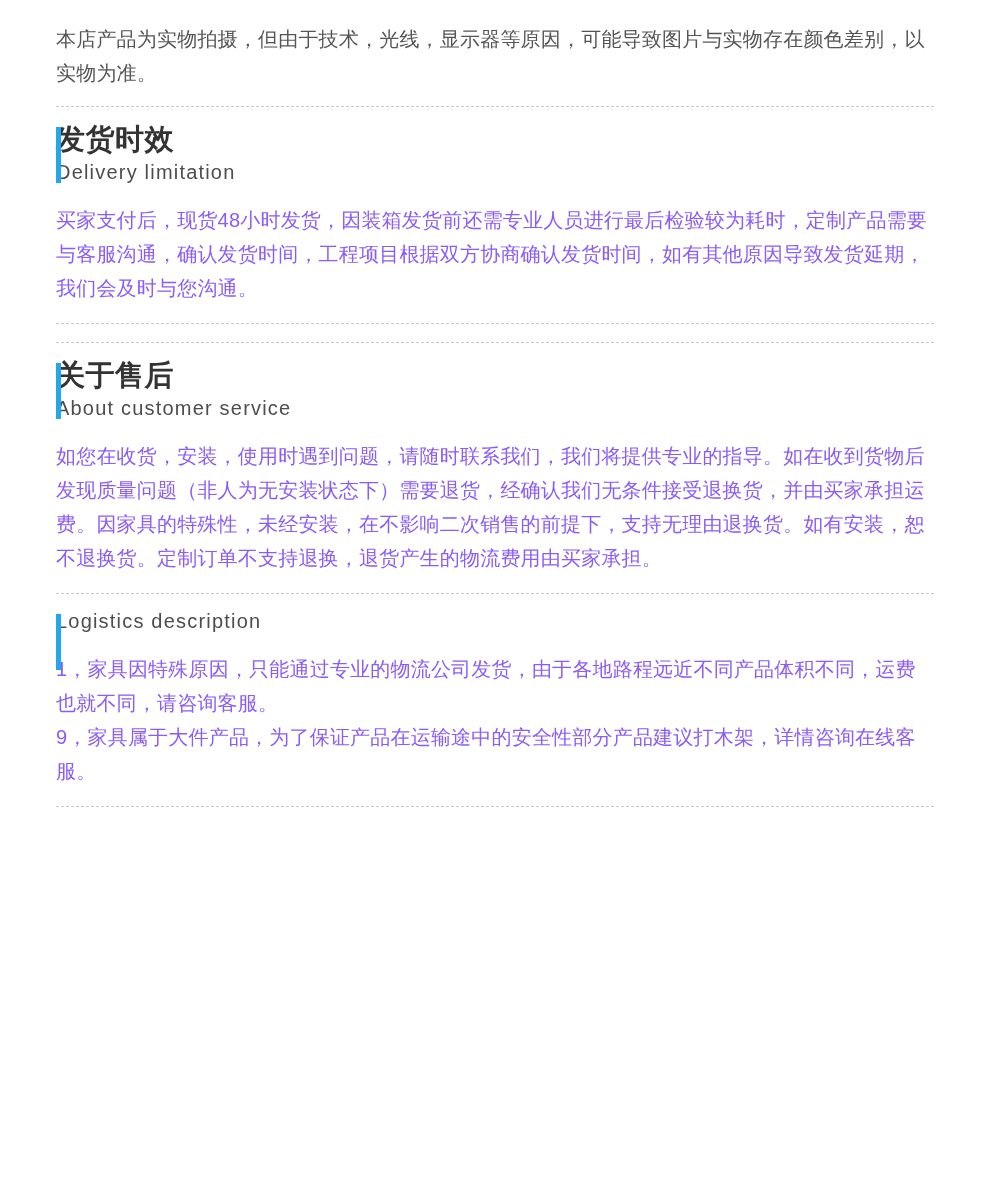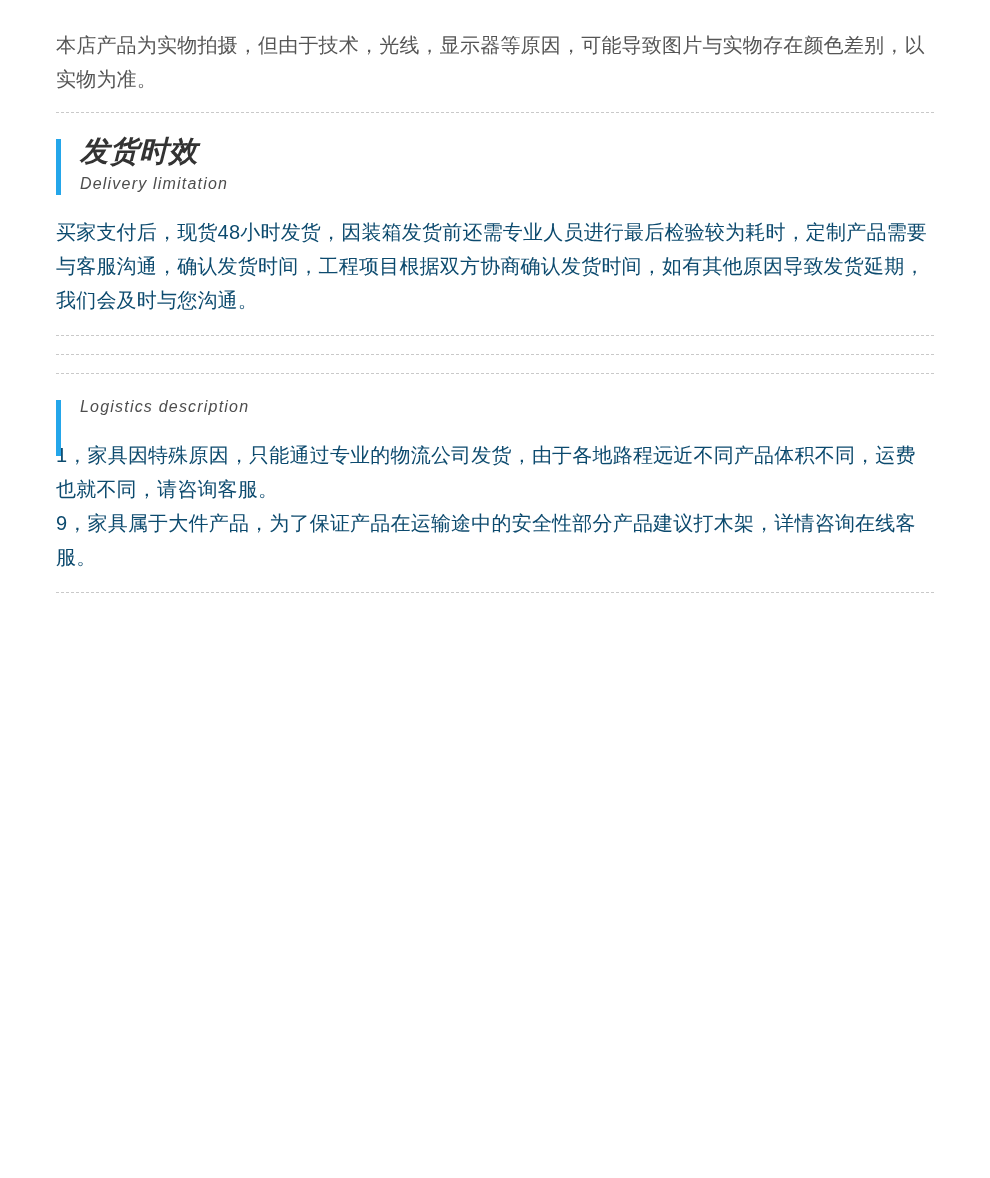--- a/index.html
+++ b/index.html
@@ -15,69 +15,67 @@
     overflow: hidden;
   }
   .page {
     width: 990px;
     height: 1178px;
     position: relative;
     box-sizing: border-box;
     padding: 0 56px;
   }
   .intro {
-    padding-top: 28px;
+    padding-top: 22px;
     font-size: 20px;
     line-height: 34px;
     color: #555555;
     letter-spacing: 0.2px;
   }
   .divider {
     border: 0;
     border-top: 1px dashed #c9c9c9;
     margin: 16px 0 0 0;
     height: 0;
   }
   .section {
     margin-top: 0;
   }
   .sec-head {
     position: relative;
-    padding-left: 24px;
-    margin-top: 20px;
+    margin-top: 14px;
     margin-bottom: 12px;
-    font-style: italic;
   }
   .sec-head::before {
     content: "";
     position: absolute;
     left: 0;
     top: 6px;
     width: 5px;
     height: 56px;
     background: #24a6ea;
   }
   .sec-title-cn {
     font-size: 29px;
     line-height: 36px;
     color: #333333;
     font-weight: bold;
     letter-spacing: 0.5px;
   }
   .sec-title-en {
-    font-size: 16px;
+    font-size: 20px;
     line-height: 26px;
     color: #4d4d4d;
     letter-spacing: 1.2px;
     margin-top: 2px;
   }
   .sec-body {
     font-size: 20px;
     line-height: 34px;
-    color: #0c4a6e;
+    color: #8b5cf6;
     letter-spacing: 0.2px;
     margin-top: 18px;
   }
   .sec-body p {
     margin: 0;
   }
   .sec-sep {
     border: 0;
     border-top: 1px dashed #c9c9c9;
     margin: 18px 0 0 0;
@@ -98,20 +96,29 @@
       <div class="sec-title-en">Delivery limitation</div>
     </div>
     <div class="sec-body">
       <p>买家支付后，现货48小时发货，因装箱发货前还需专业人员进行最后检验较为耗时，定制产品需要与客服沟通，确认发货时间，工程项目根据双方协商确认发货时间，如有其他原因导致发货延期，我们会及时与您沟通。</p>
     </div>
   </div>
   <hr class="sec-sep">
 
   <hr class="sec-sep">
 
+  <div class="section">
+    <div class="sec-head">
+      <div class="sec-title-cn">关于售后</div>
+      <div class="sec-title-en">About customer service</div>
+    </div>
+    <div class="sec-body">
+      <p>如您在收货，安装，使用时遇到问题，请随时联系我们，我们将提供专业的指导。如在收到货物后发现质量问题（非人为无安装状态下）需要退货，经确认我们无条件接受退换货，并由买家承担运费。因家具的特殊性，未经安装，在不影响二次销售的前提下，支持无理由退换货。如有安装，恕不退换货。定制订单不支持退换，退货产生的物流费用由买家承担。</p>
+    </div>
+  </div>
   <hr class="sec-sep">
 
   <div class="section">
     <div class="sec-head">
       <div class="sec-title-en">Logistics description</div>
     </div>
     <div class="sec-body">
       <p>1，家具因特殊原因，只能通过专业的物流公司发货，由于各地路程远近不同产品体积不同，运费也就不同，请咨询客服。</p>
       <p>9，家具属于大件产品，为了保证产品在运输途中的安全性部分产品建议打木架，详情咨询在线客服。</p>
     </div>

